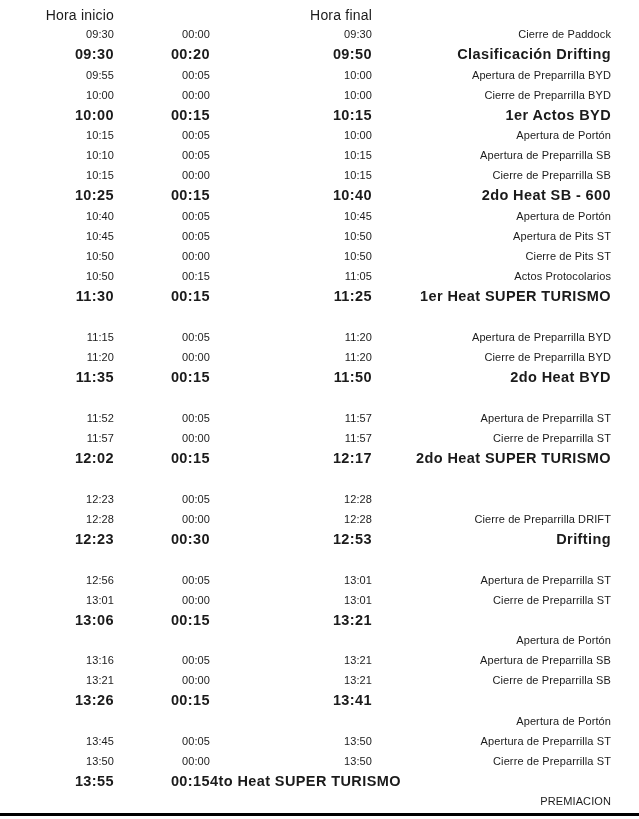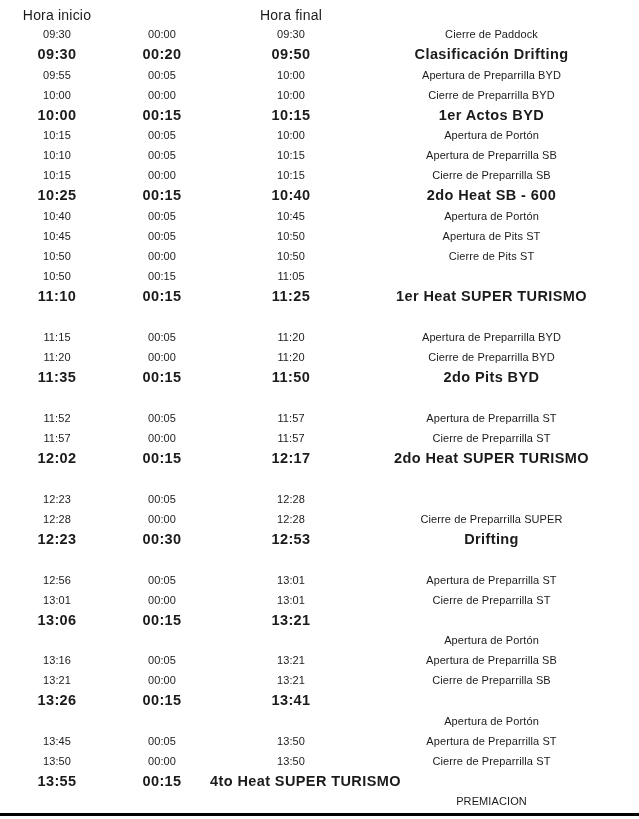--- a/index.html
+++ b/index.html
@@ -17,21 +17,21 @@
     color: #1b1b1b;
   }
   .schedule {
     padding-top: 5px;
   }
   .row {
     display: grid;
     grid-template-columns: 114px 96px 162px 1fr;
     padding-right: 28px;
     align-items: center;
-    text-align: center;
+    text-align: right;
   }
   .row.header-row {
     height: 19px;
     font-size: 14px;
     font-weight: 400;
     letter-spacing: 0.2px;
   }
   .row.normal {
     height: 20px;
     font-size: 11px;
@@ -140,23 +140,24 @@
         <div class="row normal">
           <div class="cell">10:50</div>
           <div class="cell">00:00</div>
           <div class="cell">10:50</div>
           <div class="cell">Cierre de Pits ST</div>
         </div>
         <div class="row normal">
           <div class="cell">10:50</div>
           <div class="cell">00:15</div>
           <div class="cell">11:05</div>
-        </div>
-        <div class="row bold">
-          <div class="cell">11:10</div>
+          <div class="cell">Actos Protocolarios</div>
+        </div>
+        <div class="row bold">
+          <div class="cell">11:30</div>
           <div class="cell">00:15</div>
           <div class="cell">11:25</div>
           <div class="cell">1er Heat SUPER TURISMO</div>
         </div>
         <div class="gap-row"></div>
         <div class="row normal">
           <div class="cell">11:15</div>
           <div class="cell">00:05</div>
           <div class="cell">11:20</div>
           <div class="cell">Apertura de Preparrilla BYD</div>
@@ -164,21 +165,21 @@
         <div class="row normal">
           <div class="cell">11:20</div>
           <div class="cell">00:00</div>
           <div class="cell">11:20</div>
           <div class="cell">Cierre de Preparrilla BYD</div>
         </div>
         <div class="row bold">
           <div class="cell">11:35</div>
           <div class="cell">00:15</div>
           <div class="cell">11:50</div>
-          <div class="cell">2do Pits BYD</div>
+          <div class="cell">2do Heat BYD</div>
         </div>
         <div class="gap-row"></div>
         <div class="row normal">
           <div class="cell">11:52</div>
           <div class="cell">00:05</div>
           <div class="cell">11:57</div>
           <div class="cell">Apertura de Preparrilla ST</div>
         </div>
         <div class="row normal">
           <div class="cell">11:57</div>
@@ -195,21 +196,21 @@
         <div class="gap-row"></div>
         <div class="row normal">
           <div class="cell">12:23</div>
           <div class="cell">00:05</div>
           <div class="cell">12:28</div>
         </div>
         <div class="row normal">
           <div class="cell">12:28</div>
           <div class="cell">00:00</div>
           <div class="cell">12:28</div>
-          <div class="cell">Cierre de Preparrilla SUPER</div>
+          <div class="cell">Cierre de Preparrilla DRIFT</div>
         </div>
         <div class="row bold">
           <div class="cell">12:23</div>
           <div class="cell">00:30</div>
           <div class="cell">12:53</div>
           <div class="cell">Drifting</div>
         </div>
         <div class="gap-row"></div>
         <div class="row normal">
           <div class="cell">12:56</div>

